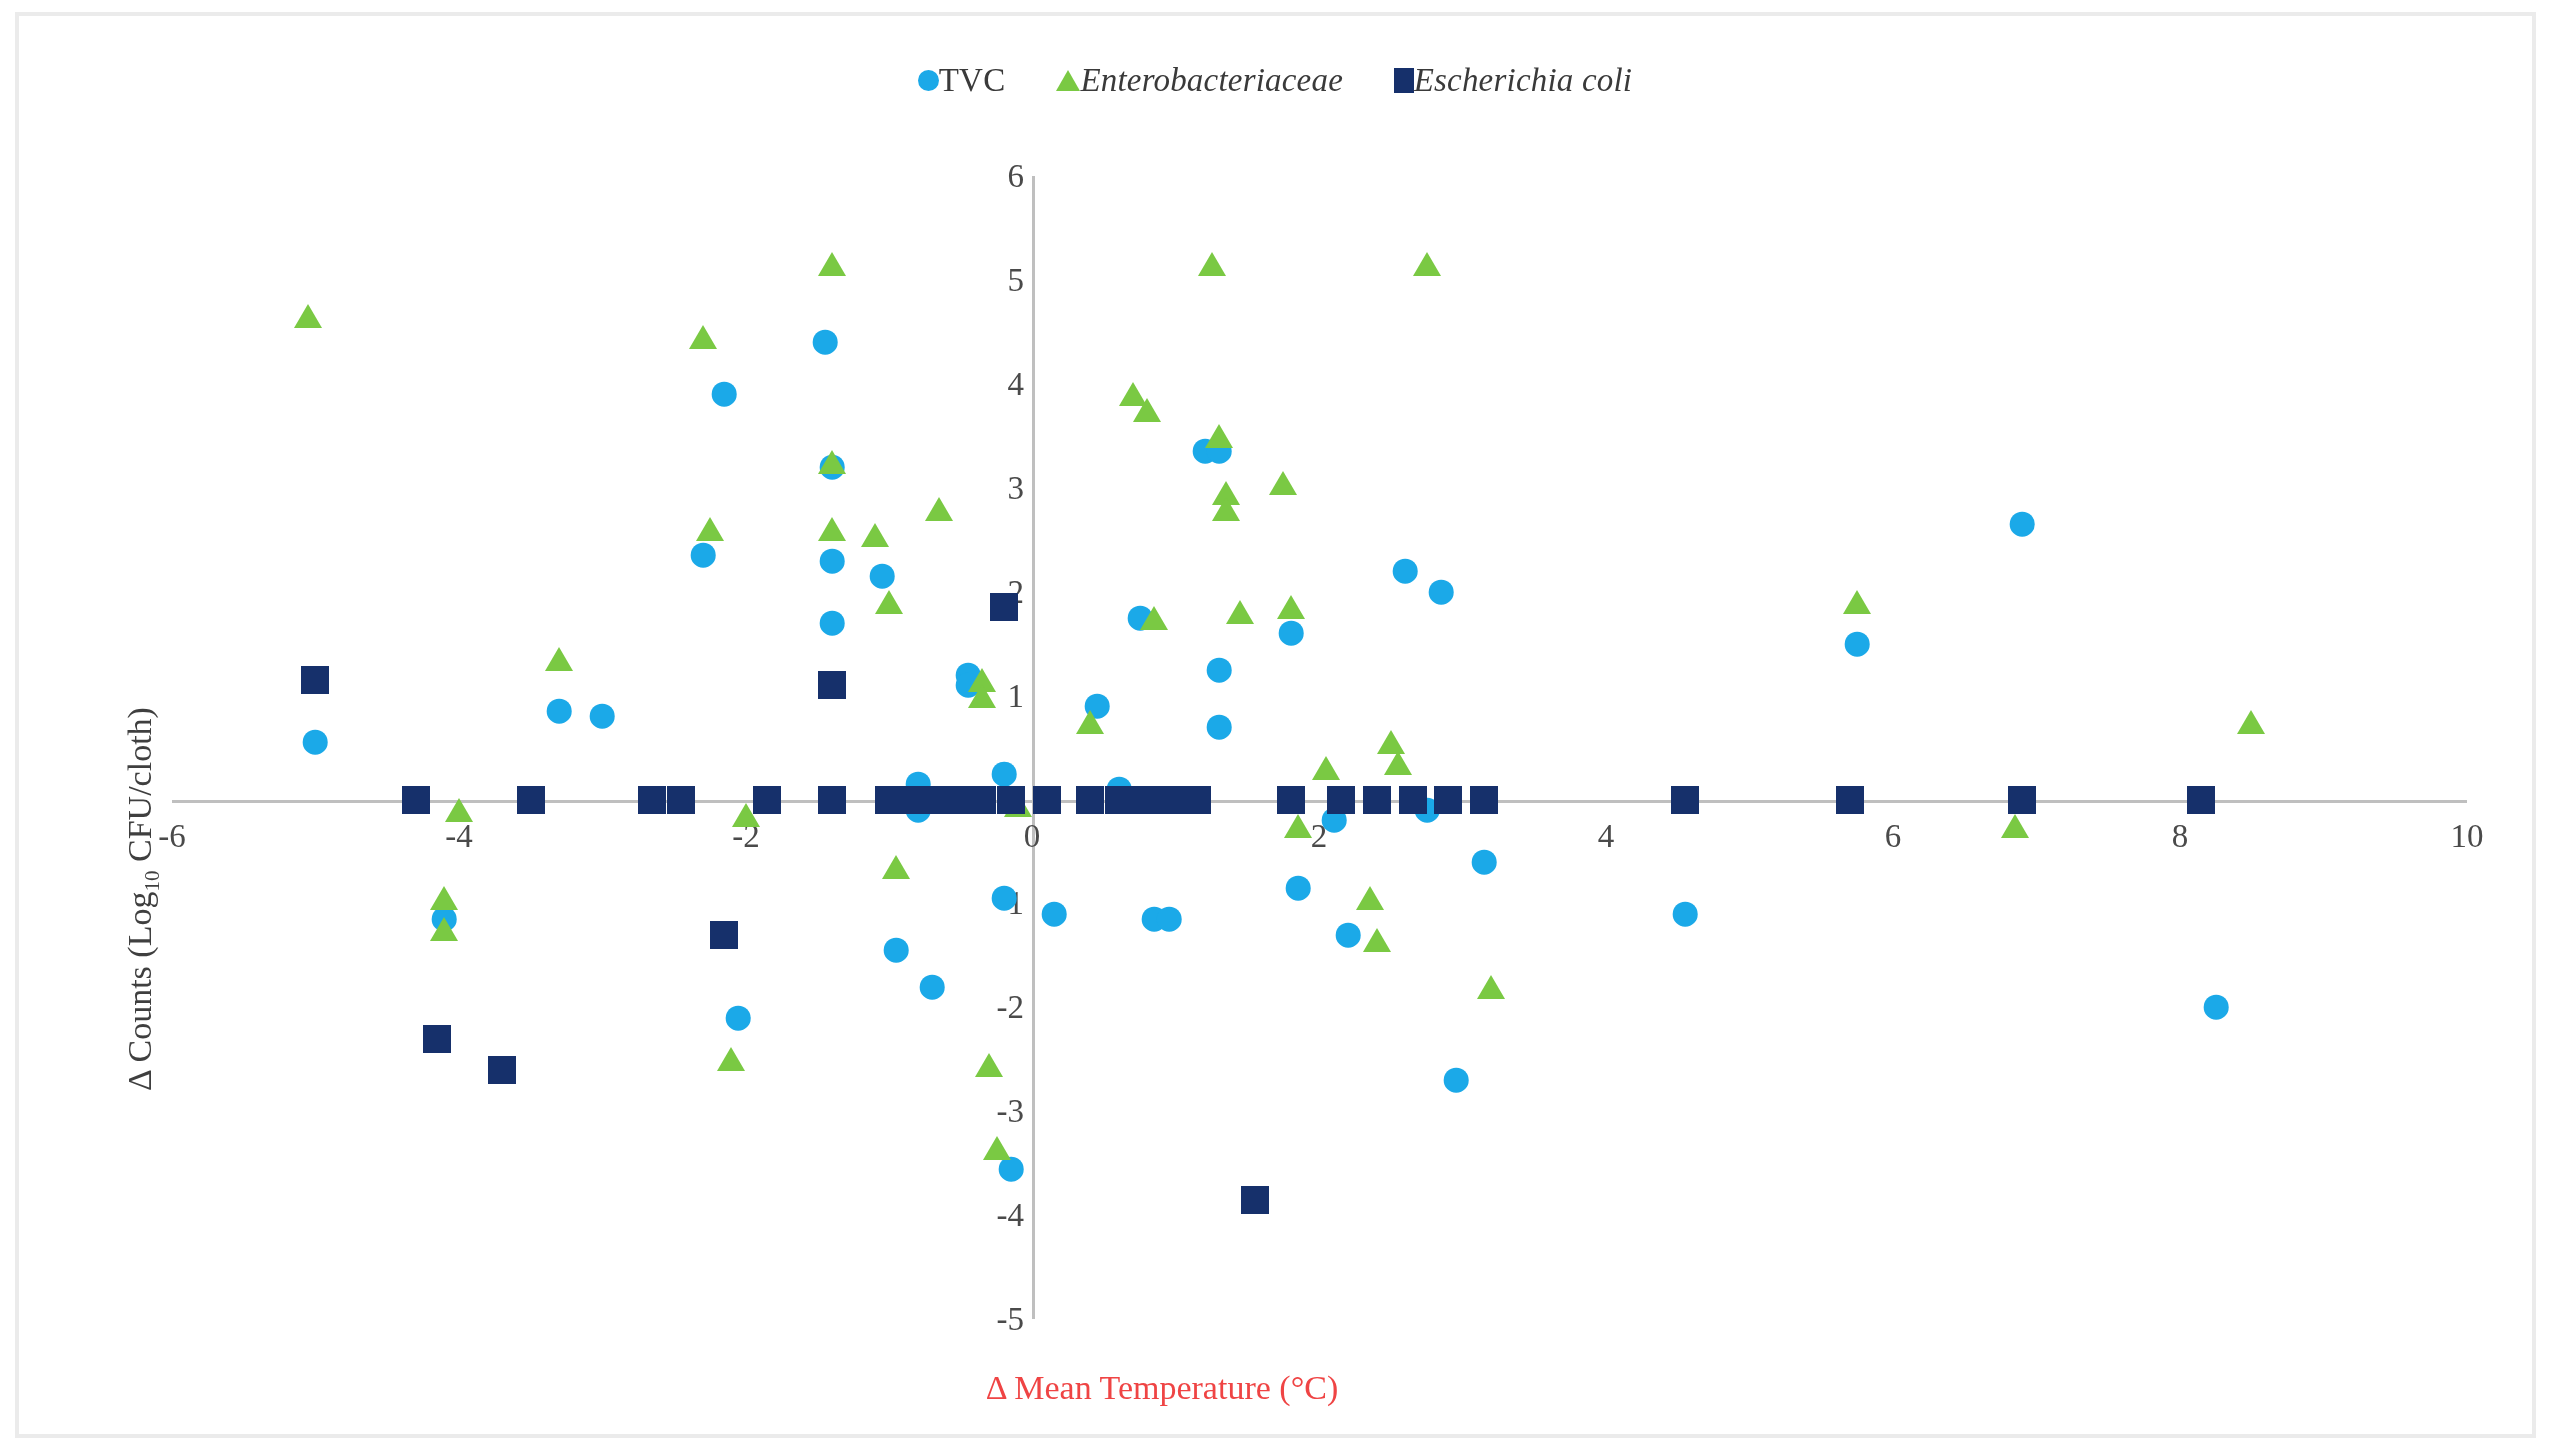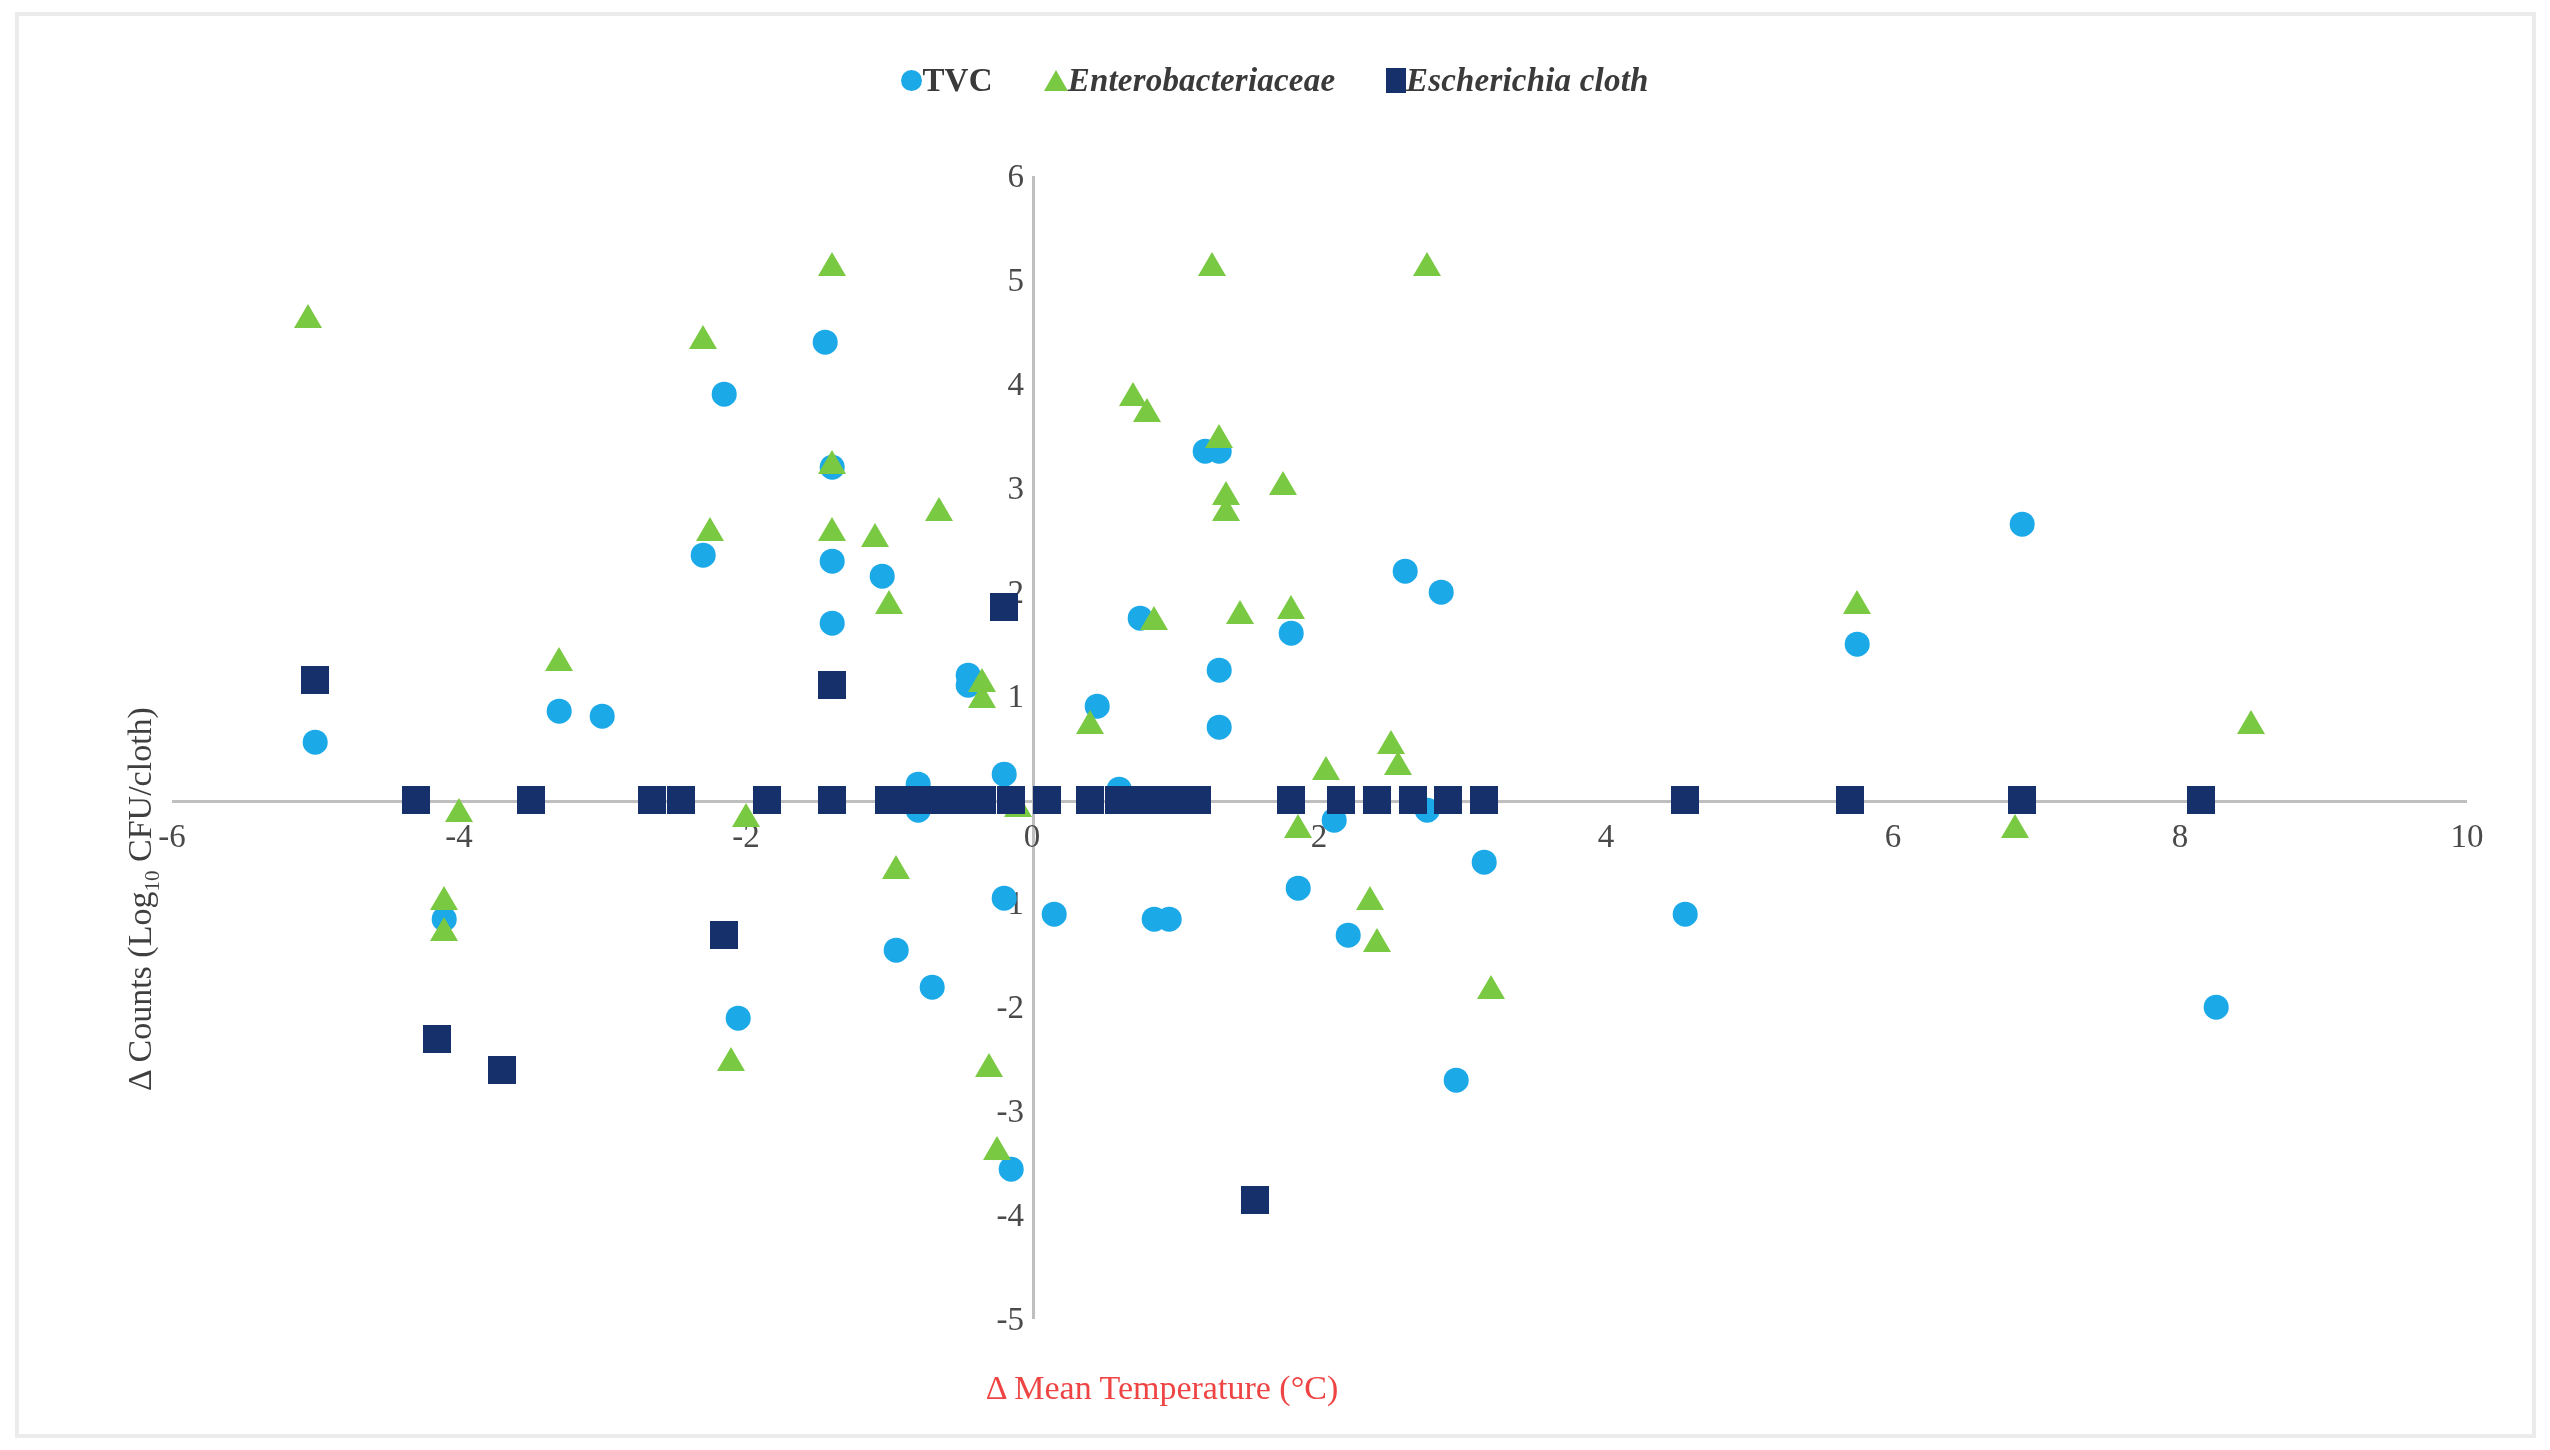--- a/index.html
+++ b/index.html
@@ -31,21 +31,20 @@
     display: flex;
     justify-content: center;
     align-items: center;
     gap: 51px;
     pointer-events: none;
   }
   .legend-item {
     display: flex;
     align-items: center;
     pointer-events: auto;
-    font-weight: bold;
   }
   .legend-label {
     font-size: 33px;
     color: #3a3a3a;
     white-space: nowrap;
     letter-spacing: 0.2px;
   }
   .legend-label.italic { font-style: italic; }
   .mk-circle {
     width: 21px; height: 21px;
@@ -145,21 +144,21 @@
       <div class="legend-item">
         <span class="mk-circle" style="background: rgb(27, 169, 232);"></span>
         <span class="legend-label">TVC</span>
       </div>
       <div class="legend-item">
         <span class="mk-triangle" style="border-bottom-color: rgb(122, 201, 67);"></span>
         <span class="legend-label italic">Enterobacteriaceae</span>
       </div>
       <div class="legend-item">
         <span class="mk-square" style="background: rgb(22, 48, 107);"></span>
-        <span class="legend-label italic">Escherichia cloth</span>
+        <span class="legend-label italic">Escherichia coli</span>
       </div>
     </div>
 
   <div id="plot-wrap">
     <div id="plot-area">
       <div class="axis-line" id="x-axis-line" style="top: 624px;"></div>
       <div class="axis-line" id="y-axis-line" style="left: 860px;"></div>
       <div id="x-ticks">
           <div class="tick tick-x" style="left: 0px; top: 642px;">-6</div>
           <div class="tick tick-x" style="left: 287px; top: 642px;">-4</div>

